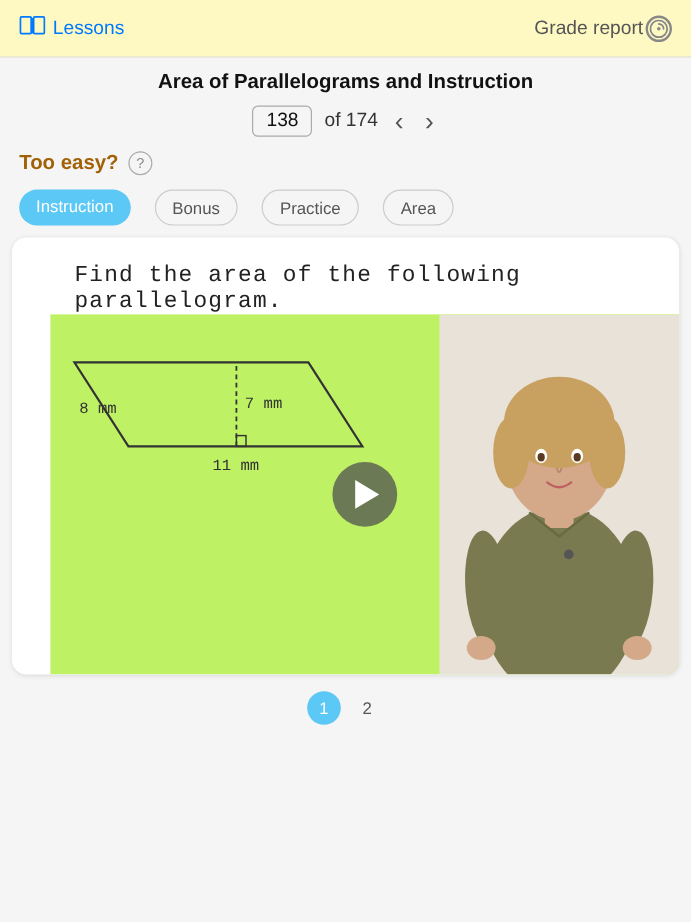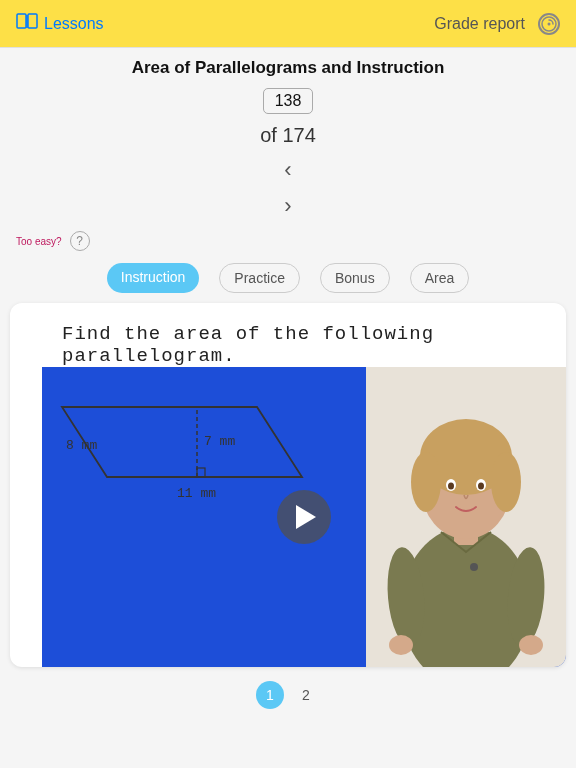--- a/index.html
+++ b/index.html
@@ -11,37 +11,37 @@
       overflow: hidden;
       position: relative;
     }
 
     
     .top-nav {
       display: flex;
       align-items: center;
       justify-content: space-between;
       padding: 12px 16px;
-      background: #fde047;
+      background: #fef9c3;
       border-bottom: 1px solid #e0e0e0;
     }
     .nav-lessons {
       display: flex;
       align-items: center;
       gap: 6px;
       font-size: 16px;
       color: #007aff;
     }
     .nav-lessons-icon {
       font-size: 18px;
     }
     .nav-grade-report {
       display: flex;
       align-items: center;
-      gap: 13px;
+      gap: 2px;
       font-size: 16px;
       color: #555;
     }
     .nav-grade-icon {
       width: 22px;
       height: 22px;
       border-radius: 50%;
       border: 2px solid #888;
       display: flex;
       align-items: center;
@@ -59,71 +59,70 @@
       color: #111;
     }
 
     
     .page-nav {
       display: flex;
       align-items: center;
       justify-content: center;
       gap: 10px;
       padding: 4px 0 8px;
-      flex-direction: column;
     }
     .page-num-box {
       border: 1.5px solid #aaa;
       border-radius: 5px;
       padding: 3px 10px;
       font-size: 16px;
       color: #111;
       min-width: 50px;
       text-align: center;
     }
     .page-of-text {
-      font-size: 20px;
+      font-size: 16px;
       color: #333;
     }
     .nav-arrow {
       font-size: 22px;
       color: #555;
       cursor: pointer;
       padding: 0 4px;
     }
 
     
     .too-easy-row {
       display: flex;
       align-items: center;
       gap: 8px;
       padding: 4px 16px 8px;
     }
     .too-easy-text {
-      font-size: 10px;
-      color: #be185d;
+      font-size: 17px;
+      color: #a16207;
+      font-weight: bold;
     }
     .help-icon {
       width: 20px;
       height: 20px;
       border-radius: 50%;
       border: 1.5px solid #aaa;
       display: flex;
       align-items: center;
       justify-content: center;
       font-size: 12px;
       color: #888;
     }
 
     
     .tabs-row {
       display: flex;
       gap: 20px;
       padding: 4px 16px 10px;
-      justify-content: center;
     }
     .tab {
       padding: 6px 14px;
       border-radius: 16px;
       font-size: 14px;
       font-weight: 500;
       cursor: pointer;
     }
     .tab.active {
       background: #5bc8f5;
@@ -152,21 +151,21 @@
       color: #222;
       font-family: 'Courier New', Courier, monospace;
       letter-spacing: 1px;
     }
 
     
     .video-area {
       position: relative;
       width: 100%;
       height: 300px;
-      background: #1d4ed8;
+      background: #bef264;
       display: flex;
       align-items: center;
       justify-content: center;
     }
 
     
     .diagram {
       position: absolute;
       left: 20px;
       top: 10px;
@@ -280,24 +279,24 @@
   <div class="help-icon">
     <span>?</span>
   </div>
 </div>
 
 <div class="tabs-row">
   <div class="tab active">
     <span>Instruction</span>
   </div>
   <div class="tab inactive">
+    <span>Bonus</span>
+  </div>
+  <div class="tab inactive">
     <span>Practice</span>
-  </div>
-  <div class="tab inactive">
-    <span>Bonus</span>
   </div>
   <div class="tab inactive">
     <span>Area</span>
   </div>
 </div>
 
 <div class="content-card">
 
   <div class="problem-area">
     <span>Find  the  area  of  the  following  parallelogram.</span>

